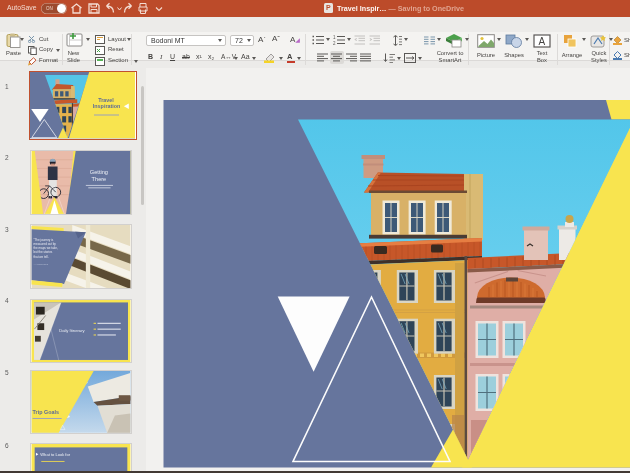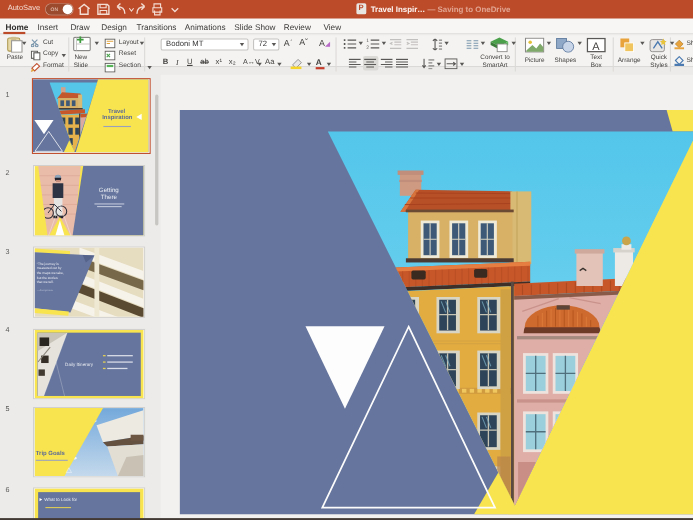--- a/index.html
+++ b/index.html
@@ -44,32 +44,20 @@
           </g>
   </g>
  </svg>
  <svg class="abs" style="left:155px;top:6px" width="8" height="6">
         <path d="M1 1.5 L4 4.5 L7 1.5" stroke="#F3DCD2" fill="none" stroke-width="1.1"></path>
       </svg>
  <div class="abs" style="left:324px;top:3px;width:9px;height:10px;background:#E8E4E0;border-radius:1.5px">
    <div class="abs" style="left:2px;top:1px;font-size:7px;font-weight:bold;color:#BC4B2A">P</div>
  </div>
  <div class="abs" style="left:337px;top:4px;font-size:7.2px;font-weight:bold;color:#FDF6F3">Travel Inspir… <span style="font-weight:bold;color:rgba(255,235,225,.55)">— Saving to OneDrive</span></div>
-</div>
-<div id="menubar">
- <div class="menu" style="left:5px;font-weight:bold;color:#2E2C2A">Home</div>
- <div class="abs" style="left:3px;top:12px;width:20px;height:2px;background:#BC4B2A"></div>
- <div class="menu" style="left:34px">Insert</div>
- <div class="menu" style="left:64px">Draw</div>
- <div class="menu" style="left:92px">Design</div>
- <div class="menu" style="left:124px">Transitions</div>
- <div class="menu" style="left:168px">Animations</div>
- <div class="menu" style="left:213px">Slide Show</div>
- <div class="menu" style="left:258px">Review</div>
- <div class="menu" style="left:294px">View</div>
 </div>
 <div id="ribbon">
 
  <div class="rsep" style="left:62px"></div>
  <div class="rsep" style="left:131px"></div>
  <div class="rsep" style="left:305px"></div>
  <div class="rsep" style="left:468px"></div>
  <div class="rsep" style="left:557px"></div>
  <div class="rsep" style="left:609px"></div>
 

